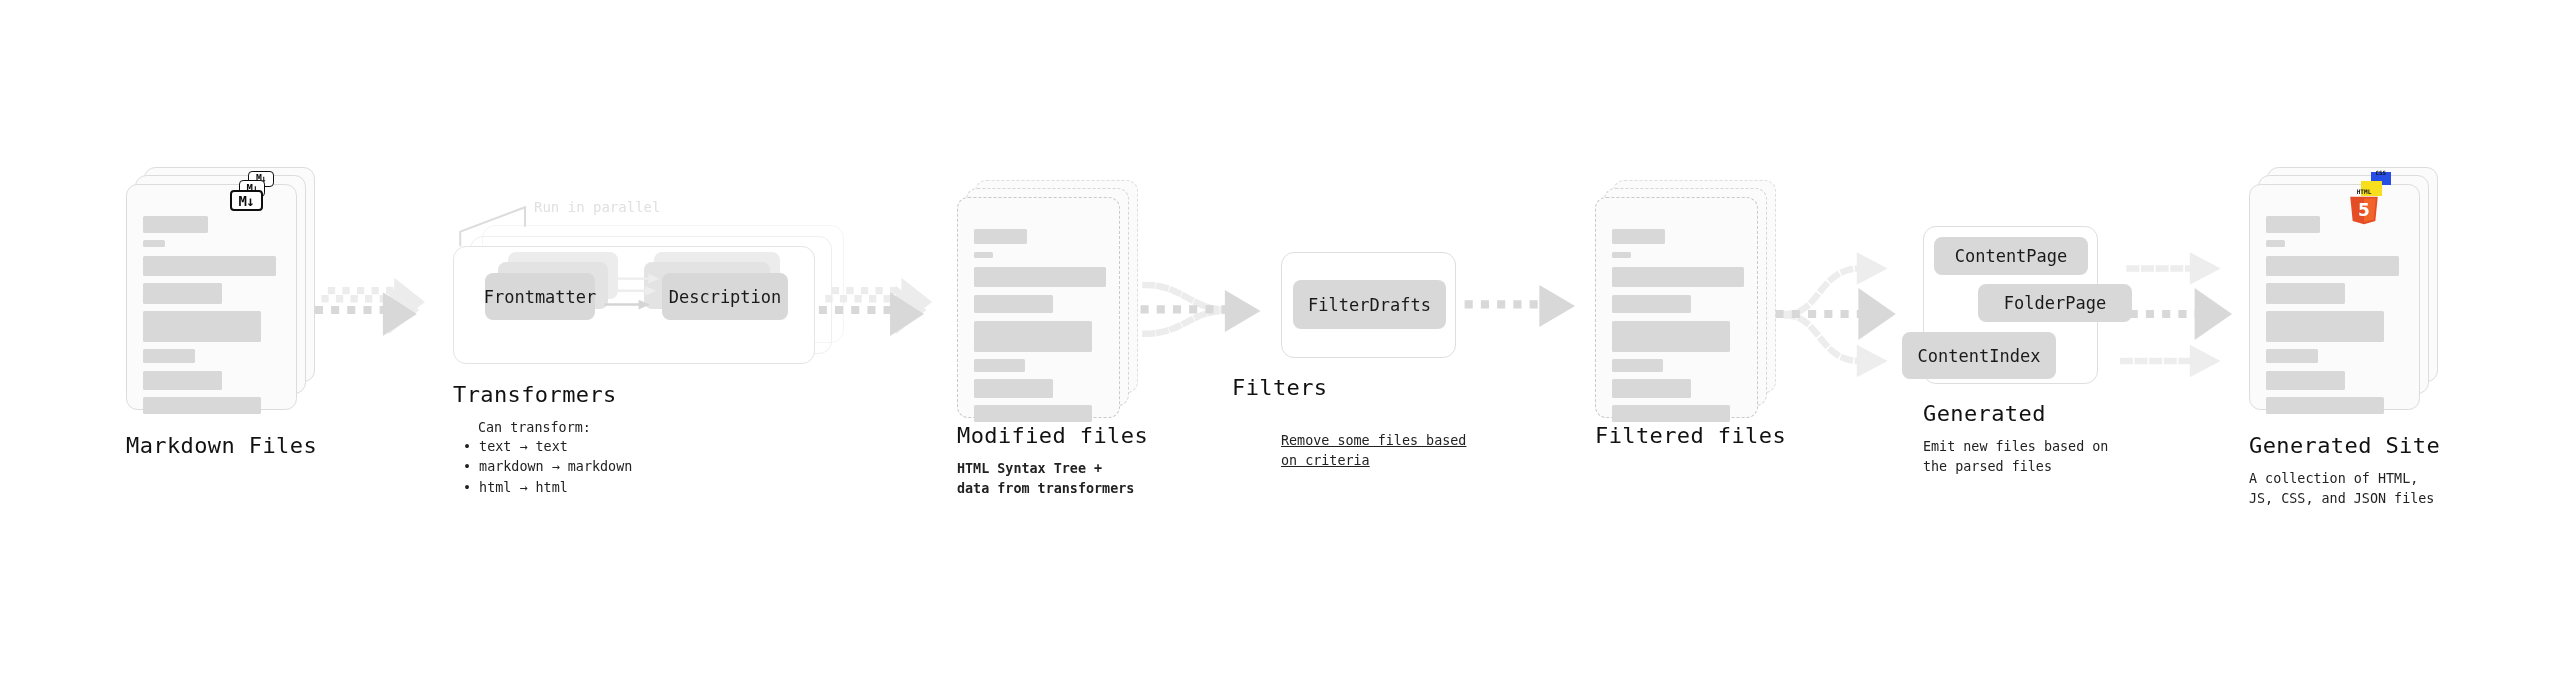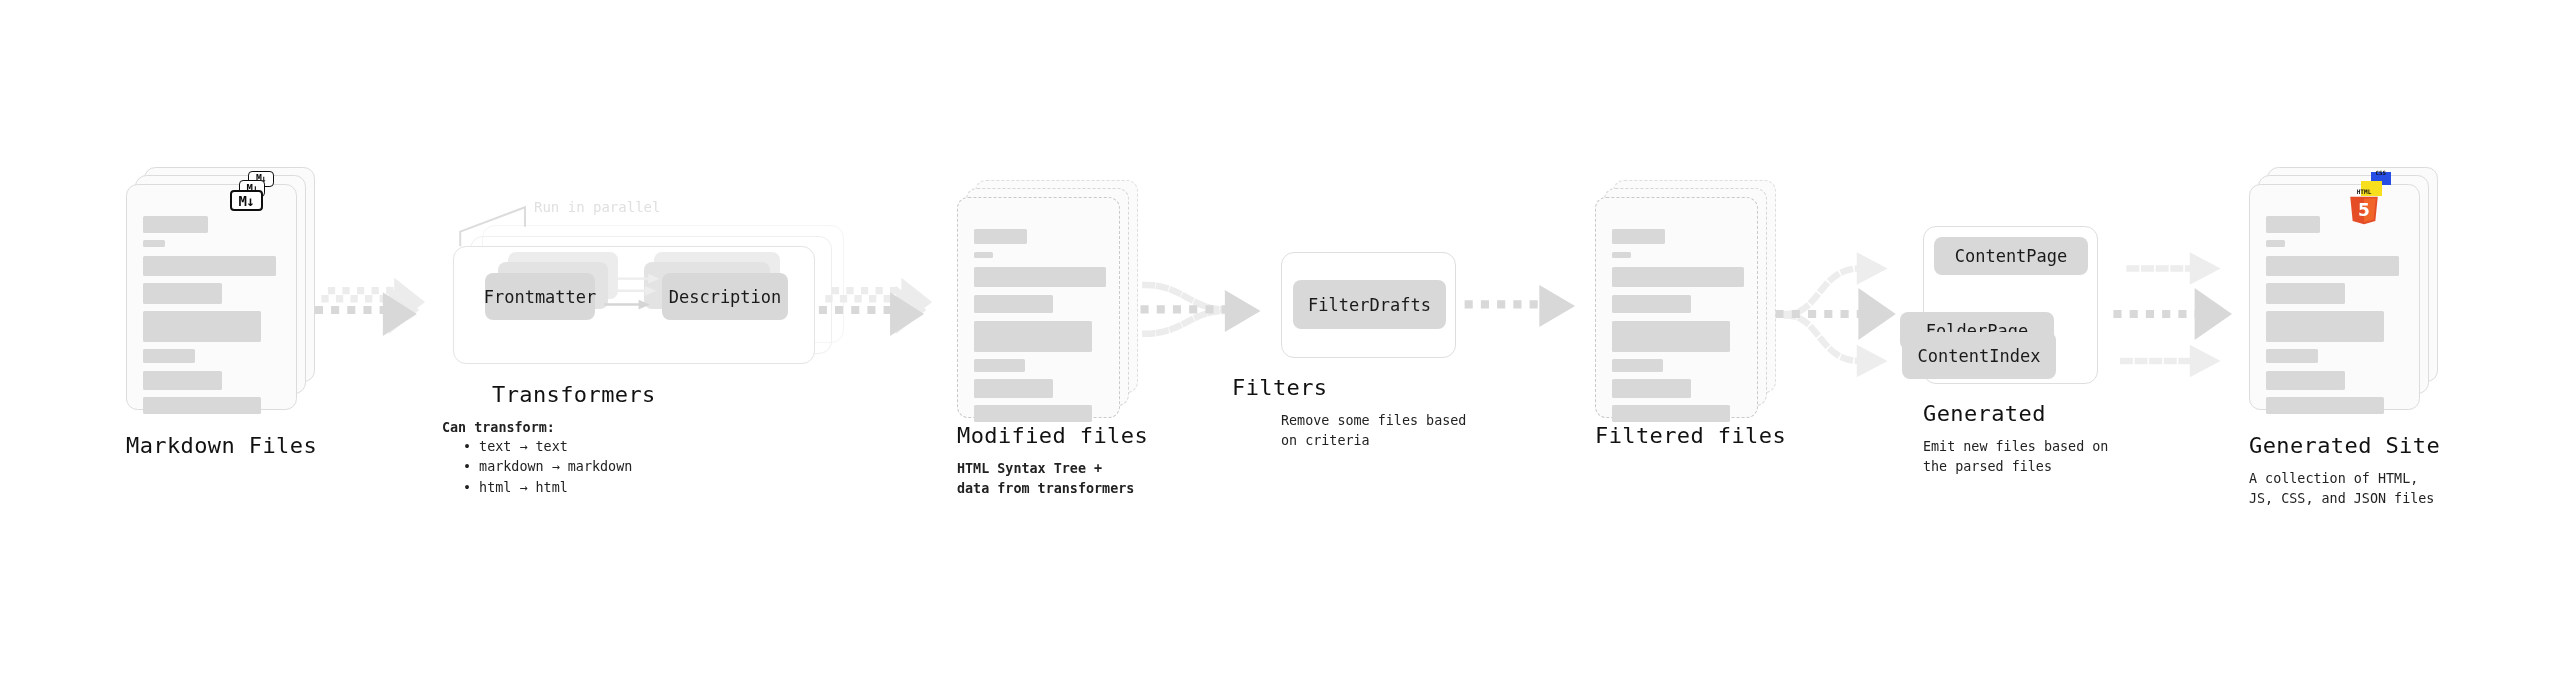--- a/index.html
+++ b/index.html
@@ -137,22 +137,22 @@
   </svg>
 
   <div class="chip" style="left:485px;top:273px;width:110px;height:47px;">Frontmatter</div>
   <div class="chip" style="left:662px;top:273px;width:126px;height:47px;">Description</div>
 
   <svg class="conn" style="left:457px;top:199px;width:89px;height:49px;" viewBox="0 0 110 60">
     <path d="M 4 58 L 4 40 L 84 10 L 84 34" stroke="#dcdcdc" stroke-width="2.5" fill="none"></path>
   </svg>
   <div class="parallel" style="left:534px;top:199px;">Run in parallel</div>
 
-  <div class="title" style="left:453px;top:382px;margin-left:39px;">Transformers</div>
-  <div class="sub" style="left:442px;top:418px;font-weight:bold;">Can transform:</div>
+  <div class="title" style="left:453px;top:382px;">Transformers</div>
+  <div class="sub" style="left:478px;top:418px;">Can transform:</div>
   <div class="bullets" style="left:463px;top:437px;">
     <div class="b">• text → text</div>
     <div class="b">• markdown → markdown</div>
     <div class="b">• html → html</div>
   </div>
 
   <svg class="conn" style="left:817px;top:268px;width:138px;height:89px;" viewBox="0 0 170 110">
     <g stroke="#ececec" stroke-width="9" stroke-dasharray="9 9" fill="none">
       <line x1="18" y1="28" x2="110" y2="28"></line>
       <line x1="10" y1="38" x2="104" y2="38"></line>
@@ -192,21 +192,21 @@
       <path d="M 14 88 C 60 88 70 60 112 60"></path>
     </g>
     <line x1="8" y1="58" x2="118" y2="58" stroke="#d8d8d8" stroke-width="10" stroke-dasharray="10 10"></line>
     <polygon points="112,34 156,60 112,86" fill="#d8d8d8"></polygon>
   </svg>
 
   <div class="groupbox" style="left:1281px;top:252px;width:175px;height:106px;"></div>
   <div class="chip" style="left:1293px;top:280px;width:153px;height:49px;">FilterDrafts</div>
 
   <div class="title" style="left:1232px;top:375px;">Filters</div>
-  <div class="sub" style="left:1281px;top:411px;">Remove some files based
+  <div class="sub" style="left:1281px;top:431px;text-decoration:underline;">Remove some files based
 on criteria</div>
 
   <svg class="conn" style="left:1463px;top:280px;width:134px;height:65px;" viewBox="0 0 165 80">
     <line x1="2" y1="30" x2="102" y2="30" stroke="#d8d8d8" stroke-width="10" stroke-dasharray="10 10"></line>
     <polygon points="94,6 138,32 94,58" fill="#d8d8d8"></polygon>
   </svg>
 
   <div class="filestack" style="left:1595px;top:180px;width:191px;height:244px;">
     <div class="sheet dashed s3" style="width:163px;height:213px;border-color:#dedede;"></div>
     <div class="sheet dashed s2" style="width:163px;height:218px;border-color:#d6d6d6;"></div>
@@ -234,21 +234,21 @@
     <g fill="#ededed">
       <polygon points="104,52 142,72 104,92"></polygon>
       <polygon points="104,166 142,186 104,206"></polygon>
     </g>
     <line x1="4" y1="128" x2="112" y2="128" stroke="#d8d8d8" stroke-width="10" stroke-dasharray="10 10"></line>
     <polygon points="106,96 152,128 106,160" fill="#d8d8d8"></polygon>
   </svg>
 
   <div class="groupbox" style="left:1923px;top:226px;width:175px;height:158px;"></div>
   <div class="chip" style="left:1934px;top:237px;width:154px;height:38px;">ContentPage</div>
-  <div class="chip" style="left:1900px;top:284px;width:154px;height:38px;margin-top:28px;">FolderPage</div>
+  <div class="chip" style="left:1978px;top:284px;width:154px;height:38px;">FolderPage</div>
   <div class="chip" style="left:1902px;top:332px;width:154px;height:47px;">ContentIndex</div>
 
   <div class="title" style="left:1923px;top:401px;">Generated</div>
   <div class="sub" style="left:1923px;top:437px;">Emit new files based on
 the parsed files</div>
 
   <svg class="conn" style="left:2105px;top:210px;width:163px;height:203px;" viewBox="0 0 200 250">
     <g stroke="#ededed" stroke-width="8" stroke-dasharray="8 10" fill="none" stroke-linecap="square">
       <line x1="30" y1="72" x2="108" y2="72"></line>
       <line x1="22" y1="186" x2="108" y2="186"></line>

